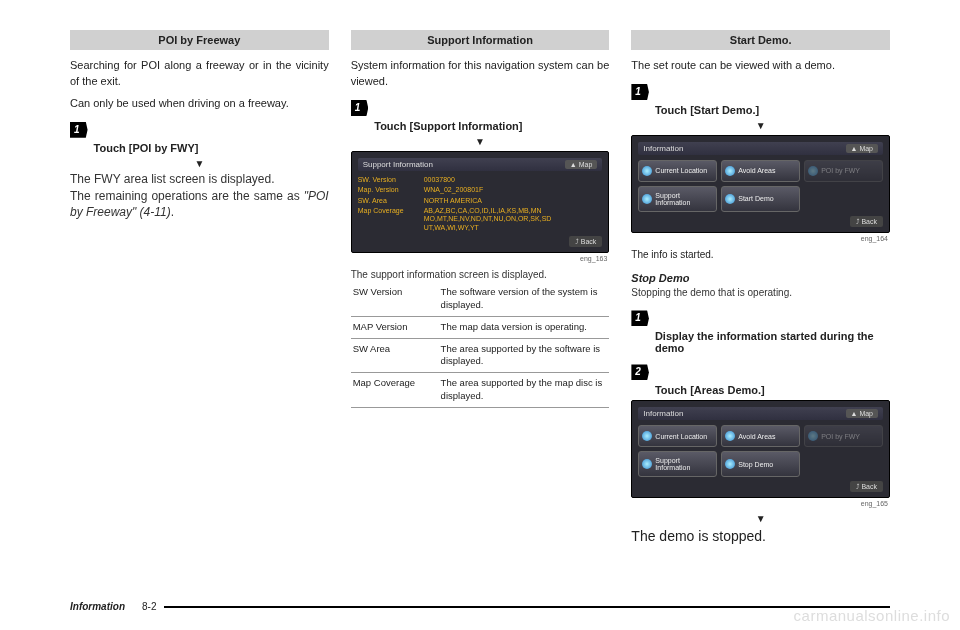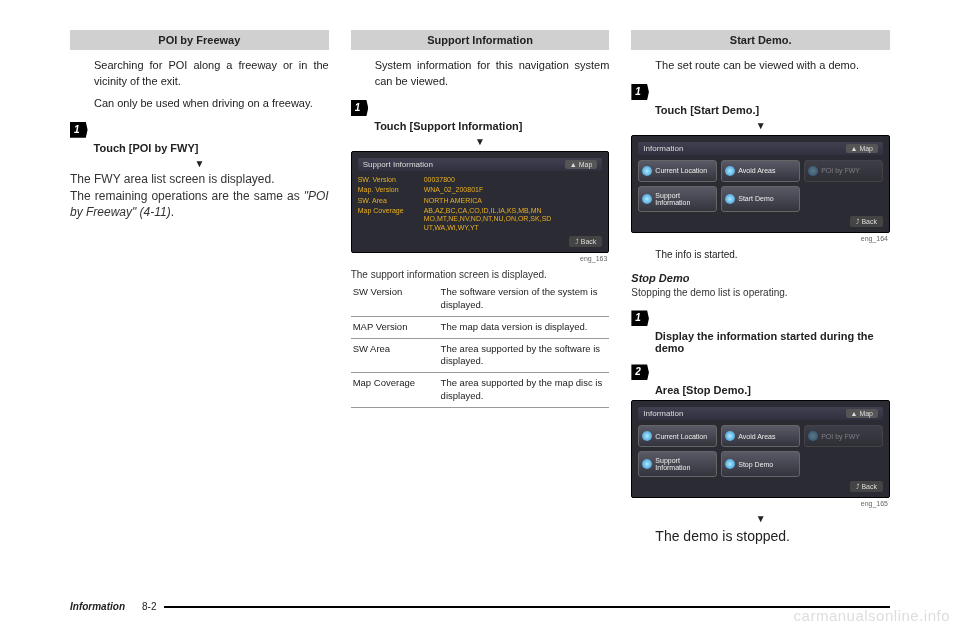--- a/index.html
+++ b/index.html
@@ -1,20 +1,20 @@
 <!DOCTYPE html>
 <html><head>
 <meta charset="utf-8">
 <style>
 * { box-sizing: border-box; margin: 0; padding: 0; }
 body { font-family: Arial, Helvetica, sans-serif; font-size: 11px; color: #222; width: 960px; height: 630px; background: #fff; position: relative; }
 .page { display: flex; gap: 22px; padding: 30px 70px 0 70px; }
 .col { flex: 1; min-width: 0; }
 .section-head { background: #d0d0d0; text-align: center; font-weight: bold; padding: 4px 0; font-size: 11px; margin-bottom: 8px; }
-.body-text { font-size: 11px; line-height: 1.45; text-align: justify; margin-bottom: 6px; margin-left: 24px; }
+.body-text { font-size: 11px; line-height: 1.45; text-align: justify; margin-bottom: 6px; }
 .step { display: flex; align-items: flex-start; gap: 6px; margin: 10px 0 4px 0; }
 .step-badge { background: #000; color: #fff; font-style: italic; font-weight: bold; font-size: 10px; padding: 0 8px 0 4px; border-radius: 0 2px 2px 0; clip-path: polygon(0 0, 90% 0, 100% 50%, 90% 100%, 0 100%); line-height: 16px; height: 16px; }
 .step-label { font-weight: bold; font-size: 11px; margin-top: 20px; }
 .arrow { text-align: center; font-size: 10px; margin: 2px 0; }
 .fine { font-size: 12px; line-height: 1.4; text-align: justify; color: #333; }
 .fine .ital { font-style: italic; }
 .screenshot { width: 100%; background: #2b2b33; border: 1px solid #000; border-radius: 2px; padding: 6px; color: #ddd; font-size: 8px; margin-top: 4px; }
 .ss-title { background: linear-gradient(#404050,#303040); padding: 2px 5px; border-radius: 2px; display: flex; justify-content: space-between; margin-bottom: 5px; font-size: 8px; }
 .ss-map { background: #555; padding: 1px 5px; border-radius: 2px; font-size: 7px; }
 .ss-row { display: flex; gap: 6px; margin-bottom: 2px; }
@@ -90,21 +90,21 @@
     <div class="ss-caption">eng_163</div>
     <p class="fine" style="font-size:10px">The support information screen is displayed.</p>
     <table class="info-table">
       <tbody>
           <tr>
             <td>SW Version</td>
             <td>The software version of the system is displayed.</td>
           </tr>
       <tr>
             <td>MAP Version</td>
-            <td>The map data version is displayed.</td>
+            <td>The map data version is operating.</td>
           </tr>
       <tr>
             <td>SW Area</td>
             <td>The area supported by the software is displayed.</td>
           </tr>
       <tr>
             <td>Map Coverage</td>
             <td>The area supported by the map disc is displayed.</td>
           </tr>
     </tbody>
@@ -145,29 +145,29 @@
             <span class="ss-ico"></span>
             <span>Start Demo</span>
           </div>
       </div>
       <div class="ss-back"><span>⤴ Back</span></div>
     </div>
     <div class="ss-caption">eng_164</div>
     <p class="body-text" style="font-size:10px">The info is started.</p>
 
     <div class="subhead">Stop Demo</div>
-    <p class="fine" style="font-size:10px">Stopping the demo list is operating.</p>
+    <p class="fine" style="font-size:10px">Stopping the demo that is operating.</p>
 
     <div class="step">
       <span class="step-badge">1</span>
       <span class="step-label">Display the information started during the demo</span>
     </div>
     <div class="step">
       <span class="step-badge">2</span>
-      <span class="step-label">Area [Stop Demo.]</span>
+      <span class="step-label">Touch [Areas Demo.]</span>
     </div>
 
     <div class="screenshot">
       <div class="ss-title">
         <span>Information</span>
         <span class="ss-map">▲ Map</span>
       </div>
       <div class="ss-grid">
         <div class="ss-btn">
             <span class="ss-ico"></span>

